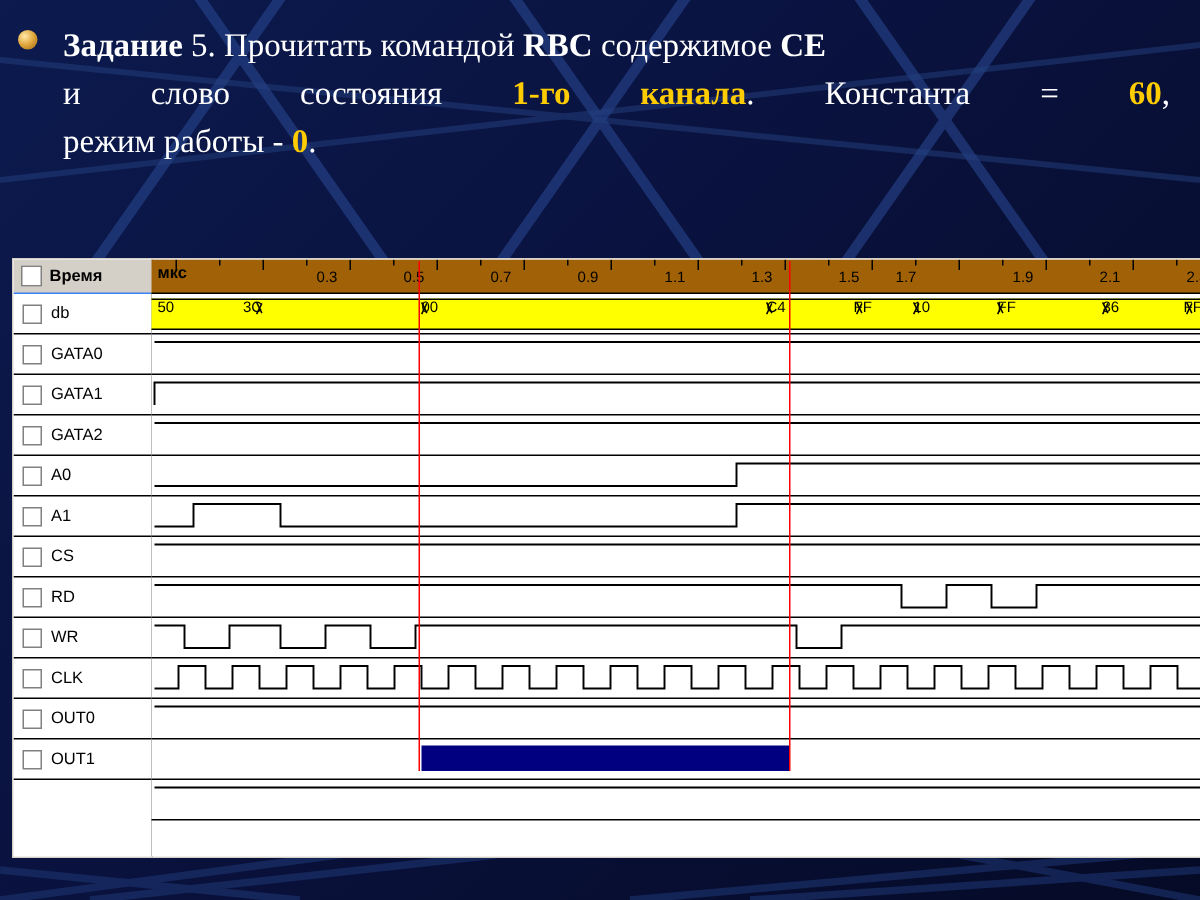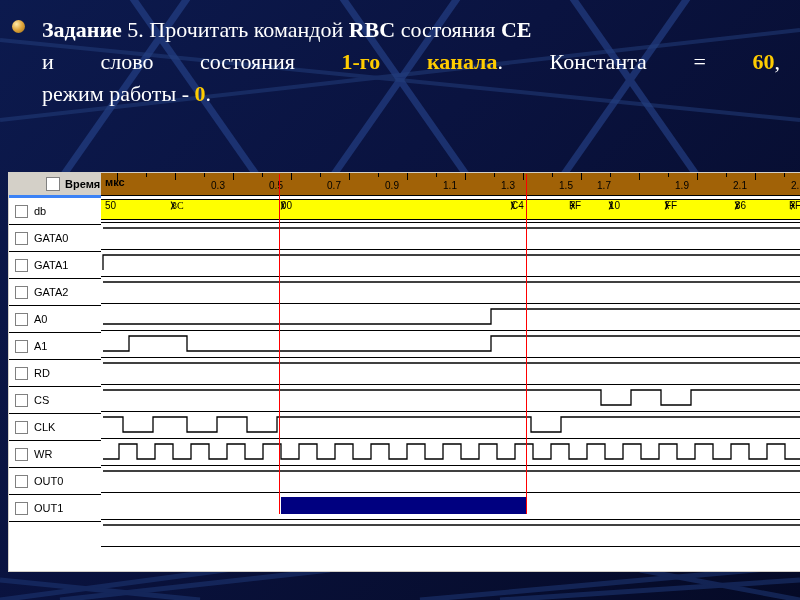--- a/index.html
+++ b/index.html
@@ -75,25 +75,24 @@
   .names-col {
     position: absolute;
     left: 0; top: 0;
     width: 92px;
     height: 100%;
     background: #ffffff;
     border-right: 1px solid #000;
   }
   .name-header {
     height: 22px;
-    border-bottom: 3px solid #3b82f6;
+    border-bottom: 1px solid #3b82f6;
     display: flex;
     align-items: center;
     background: #d4d0c8;
-    padding-left: 32px;
   }
   .name-header .chk {
     width: 12px; height: 12px;
     border: 1px solid #808080;
     background: #fff;
     margin: 0 5px 0 5px;
   }
   .name-header .lbl {
     font-size: 11px;
     font-weight: bold;
@@ -245,21 +244,21 @@
   </svg>
 </div>
 
 <div class="bullet"></div>
 <div class="title-block">
   <div class="title-text">
     <span class="b">Задание</span>
     <span>5.</span>
     <span>Прочитать командой</span>
     <span class="b">RBC</span>
-    <span>состояния</span>
+    <span>содержимое</span>
     <span class="b">CE</span>
     <span class="line2">
       <span>и  слово  состояния</span>
       <span class="y">1-го  канала</span><span>.  Константа  =</span>
       <span class="y">60</span><span>,</span>
     </span>
     <span>режим работы -</span>
     <span class="y">0</span><span>.</span>
   </div>
 </div>
@@ -291,33 +290,33 @@
     <div class="name-row">
       <div class="chk"></div>
       <div class="lbl">A0</div>
     </div>
     <div class="name-row">
       <div class="chk"></div>
       <div class="lbl">A1</div>
     </div>
     <div class="name-row">
       <div class="chk"></div>
+      <div class="lbl">CS</div>
+    </div>
+    <div class="name-row">
+      <div class="chk"></div>
       <div class="lbl">RD</div>
     </div>
     <div class="name-row">
       <div class="chk"></div>
-      <div class="lbl">CS</div>
+      <div class="lbl">WR</div>
     </div>
     <div class="name-row">
       <div class="chk"></div>
       <div class="lbl">CLK</div>
-    </div>
-    <div class="name-row">
-      <div class="chk"></div>
-      <div class="lbl">WR</div>
     </div>
     <div class="name-row">
       <div class="chk"></div>
       <div class="lbl">OUT0</div>
     </div>
     <div class="name-row">
       <div class="chk"></div>
       <div class="lbl">OUT1</div>
     </div>
   </div>
@@ -365,21 +364,21 @@
       <span class="ruler-num" style="left:662px">2.3</span>
       <span class="ruler-num" style="left:700px">2.5</span>
     </div>
 
     <div class="lanes">
 
       <div class="lane">
         <div class="bus" style="width:700px;"></div>
         <div class="bus-seg" style="left:4px;  width:56px;">50</div>
         <div class="bus-x" style="left:62px;"></div>
-        <div class="bus-seg" style="left:71px; width:100px;font-family:Liberation Serif, serif;">3C</div>
+        <div class="bus-seg" style="left:61px; width:100px;">3C</div>
         <div class="bus-x" style="left:172px;"></div>
         <div class="bus-seg" style="left:180px;width:220px;">00</div>
         <div class="bus-x" style="left:402px;"></div>
         <div class="bus-seg" style="left:410px;width:50px;">C4</div>
         <div class="bus-x" style="left:462px;"></div>
         <div class="bus-seg" style="left:468px;width:32px;">FF</div>
         <div class="bus-x" style="left:500px;"></div>
         <div class="bus-seg" style="left:508px;width:46px;">10</div>
         <div class="bus-x" style="left:556px;"></div>
         <div class="bus-seg" style="left:564px;width:60px;">FF</div>

